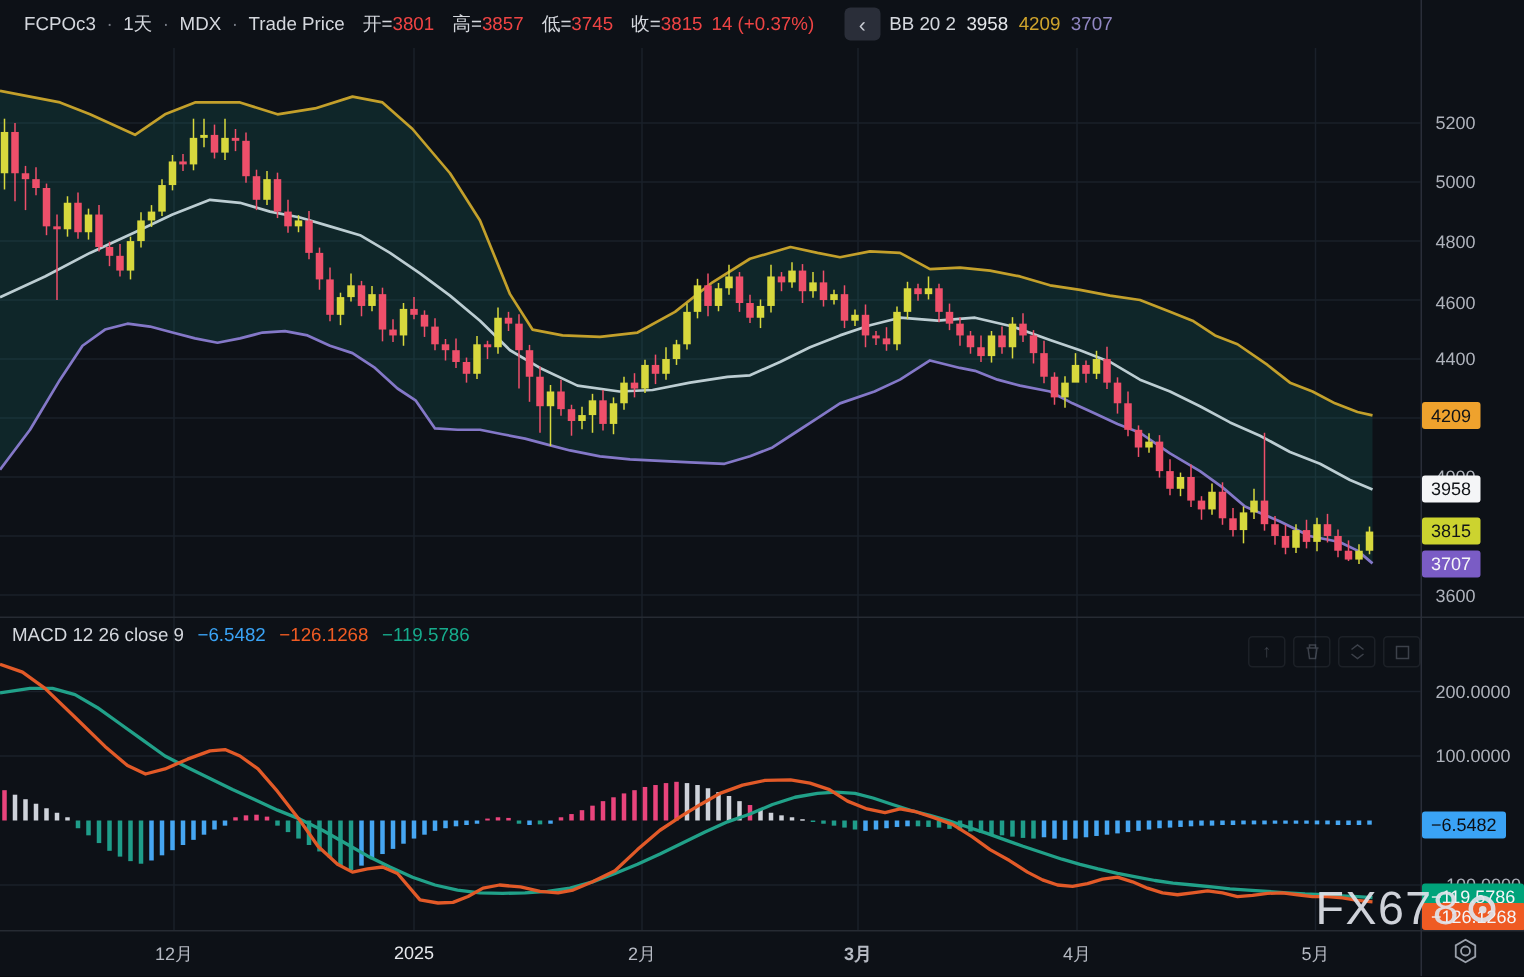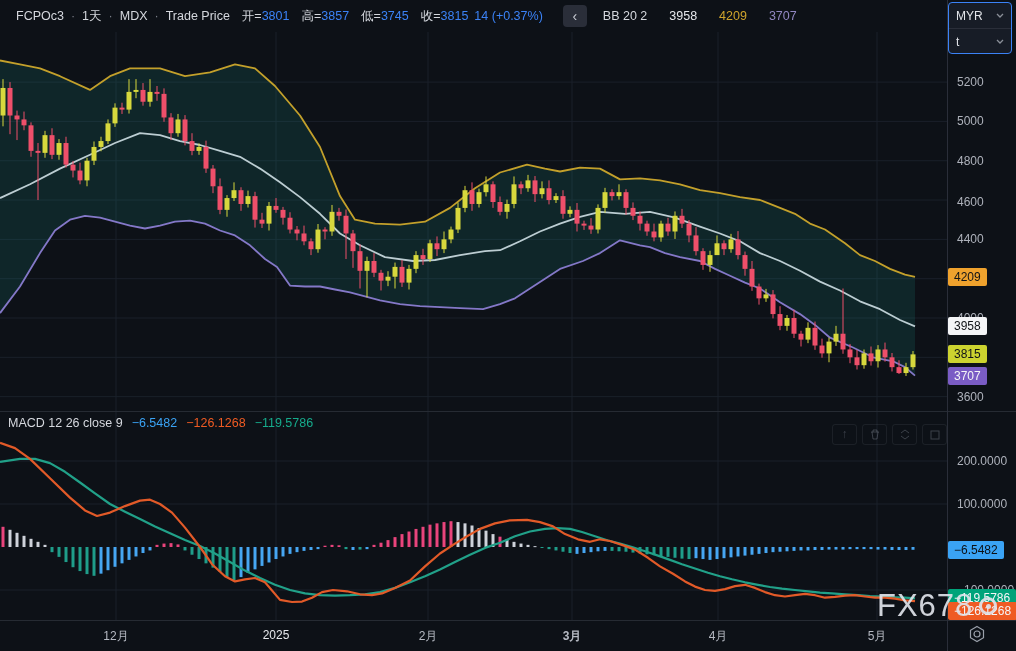--- a/index.html
+++ b/index.html
@@ -6,25 +6,25 @@
   .app{position:relative;width:1016px;height:651px;background:#0d1117;overflow:hidden;
        font-family:"Liberation Sans","DejaVu Sans",sans-serif;padding-left:16px;-webkit-font-smoothing:antialiased;}
   #chart{position:absolute;left:0;top:0;z-index:1;}
   .pane-sep{position:absolute;left:0;width:1016px;height:1px;background:#262b33;z-index:2;}
   .axis-vline{position:absolute;top:0;width:1px;height:651px;background:#2a2e39;z-index:3;}
 
   
   .header{position:absolute;left:0;top:0;height:32px;right:69px;display:flex;align-items:center;
           padding-left:16px;gap:6px;font-size:12.5px;color:#d5d8de;z-index:10;white-space:nowrap;}
   .header .dot{color:#787d87;margin:0 1px;}
-  .header .val{color:#3b82f6;}
+  .header .val{color:#ef4444;}
   .header .fld{margin-left:6px;}
   .hdr-btn{margin-left:14px;width:24px;height:22px;background:#2a2e39;border-radius:4px;border:none;
            color:#c9ccd4;font-size:14px;line-height:20px;text-align:center;cursor:pointer;}
-  .bb-group{margin-left:10px;display:flex;gap:22px;align-items:flex-start;}
+  .bb-group{display:flex;gap:7px;align-items:flex-start;}
 
   
   .macd-header{position:absolute;left:8px;top:416px;display:flex;gap:9px;align-items:center;
                font-size:12.5px;color:#d5d8de;z-index:10;white-space:nowrap;}
 
   
   .y-axis{position:absolute;left:947px;top:0;width:69px;height:651px;z-index:5;}
   .tick{position:absolute;left:10px;font-size:12px;color:#aeb2bb;z-index:5;}
   .badge{position:absolute;left:1px;padding:2px 6px;font-size:12px;border-radius:2px;z-index:8;white-space:nowrap;}
 
@@ -552,34 +552,20 @@
 
   <div class="x-axis" id="x-axis">
       <span class="x-tick" style="left: 116px;">12月</span>
       <span class="x-tick year" style="left: 276px;">2025</span>
       <span class="x-tick" style="left: 428px;">2月</span>
       <span class="x-tick" style="left: 572px; font-weight: bold;">3月</span>
       <span class="x-tick" style="left: 718px;">4月</span>
       <span class="x-tick" style="left: 877px;">5月</span>
     </div>
 
-  <div class="selector">
-    <div class="sel-row">
-      <span>MYR</span>
-      <svg width="8" height="5" viewBox="0 0 8 5">
-          <path d="M1 1l3 3 3-3" fill="none" stroke="#8a8f98" stroke-width="1.3"></path>
-        </svg>
-    </div>
-    <div class="sel-row">
-      <span>t</span>
-      <svg width="8" height="5" viewBox="0 0 8 5">
-          <path d="M1 1l3 3 3-3" fill="none" stroke="#8a8f98" stroke-width="1.3"></path>
-        </svg>
-    </div>
-  </div>
 
   <div class="watermark">
     <span>FX678</span>
     <span class="wm-ring">
         <span class="wm-dot"></span>
       </span>
   </div>
 
   <div class="settings-icon">
     <svg width="18" height="18" viewBox="0 0 18 18">

